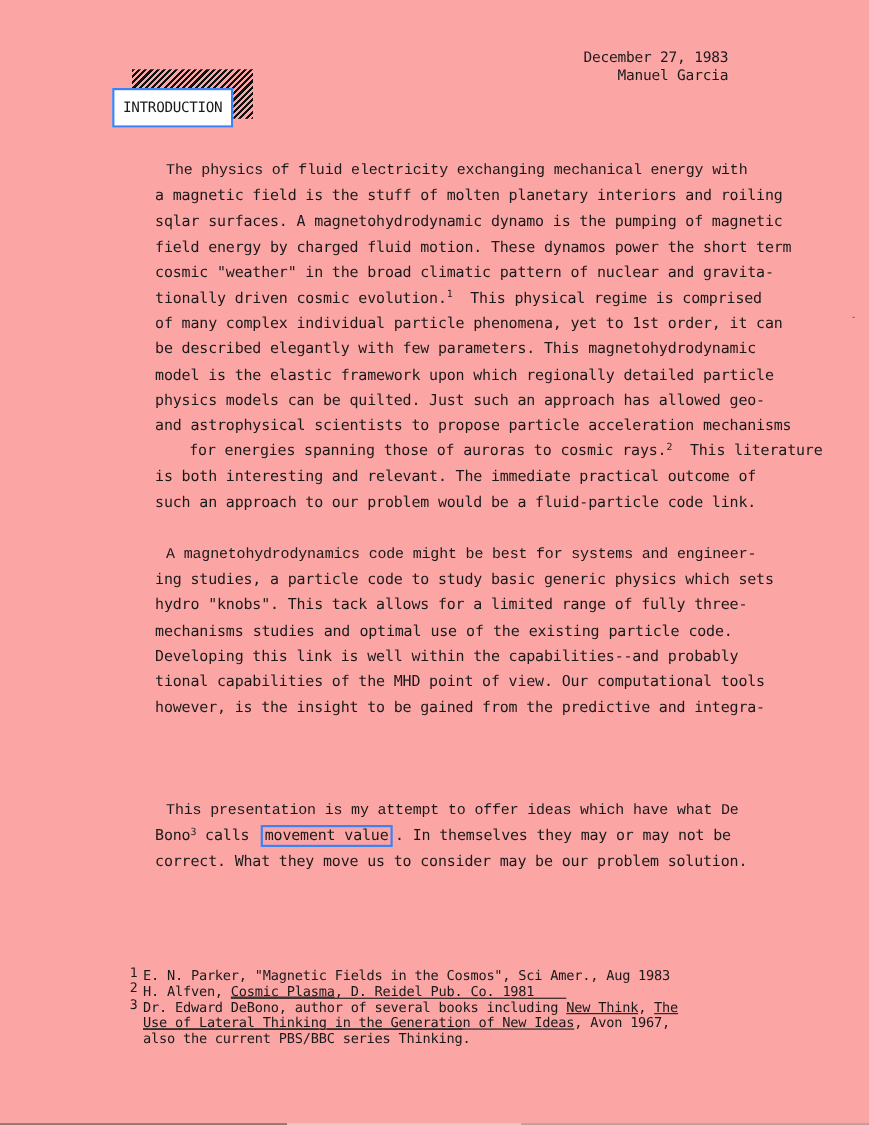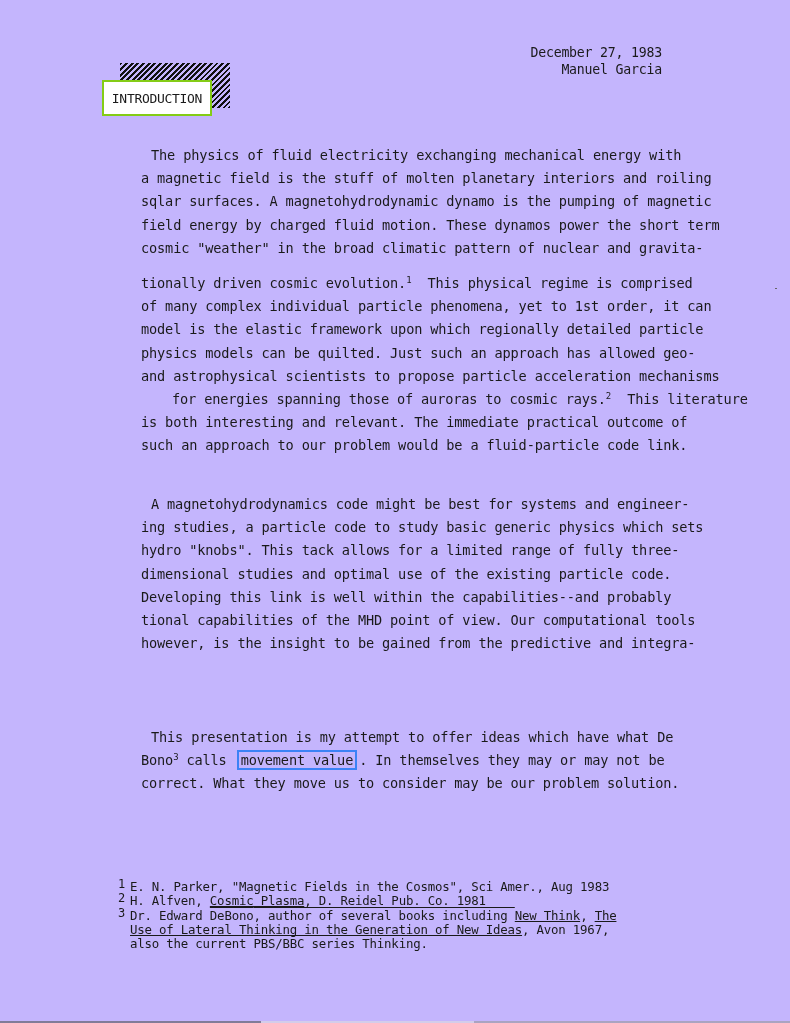--- a/index.html
+++ b/index.html
@@ -1,46 +1,46 @@
 <!DOCTYPE html>
 <html><head>
 <meta charset="utf-8">
 <style>
   html, body { margin: 0; padding: 0; background: #ffffff; }
   body {
     width: 790px; height: 1023px; position: relative; overflow: hidden;
     font-family: "DejaVu Sans Mono", "Liberation Mono", monospace;
     color: #1a1a1a;
   }
-  .page { position: absolute; inset: 0; background: #c4b5fd; }
+  .page { position: absolute; inset: 0; background: #fca5a5; }
   .header-right {
     position: absolute; right: 128px; top: 44px; text-align: right;
     font-size: 13.2px; line-height: 17px; letter-spacing: -0.2px;
   }
   .section-hatch {
     position: absolute; left: 120px; top: 63px; width: 110px; height: 45px;
     background: repeating-linear-gradient(135deg, #111 0 2px, transparent 2px 4px);
   }
   .section-box {
     position: absolute; left: 102px; top: 80px; width: 110px; height: 36px;
-    border: 2px solid #84cc16; background: #fff; box-sizing: border-box;
+    border: 2px solid #3b82f6; background: #fff; box-sizing: border-box;
     display: flex; align-items: center; justify-content: center;
     font-size: 13px; letter-spacing: -0.3px;
   }
   .body-text {
     position: absolute; left: 141px; width: 525px;
     font-size: 13.6px; line-height: 23.2px; text-align: justify;
     letter-spacing: -0.15px;
   }
   .line { display: block; white-space: nowrap; text-align: justify; text-align-last: justify; }
   .line.last { text-align-last: left; }
   .p1 { top: 144px; }
   .p2 { top: 493px; }
   .p3 { top: 726px; }
-  .indent { padding-left: 10px; }
+  .indent { padding-left: 10px; font-family: Liberation Mono, monospace; }
   .boxed {
     border: 2px solid #3b82f6; padding: 0 2px; margin: 0 2px;
   }
   sup { font-size: 9px; vertical-align: 5px; line-height: 0; }
   .footnotes {
     position: absolute; left: 118px; top: 880px; width: 560px;
     font-size: 12.4px; line-height: 14.3px; letter-spacing: -0.2px;
   }
   .fn { position: relative; padding-left: 12px; white-space: nowrap; }
   .fn .num { position: absolute; left: 0; top: -3px; font-size: 12px; }
@@ -67,39 +67,40 @@
   <div class="section-box">
     <span>INTRODUCTION</span>
   </div>
 
   <div class="body-text p1">
     <span class="line indent">The physics of fluid electricity exchanging mechanical energy with</span>
     <span class="line">a magnetic field is the stuff of molten planetary interiors and roiling</span>
     <span class="line">sqlar surfaces.  A magnetohydrodynamic dynamo is the pumping of magnetic</span>
     <span class="line">field energy by charged fluid motion.  These dynamos power the short term</span>
     <span class="line">cosmic "weather" in the broad climatic pattern of nuclear and gravita-</span>
-    <span class="line" style="text-align-last: left; margin-top: 12px;">
+    <span class="line" style="text-align-last: left;">
       <span>tionally driven cosmic evolution.</span><sup>1</sup>&nbsp;&nbsp;<span>This physical  regime  is  comprised</span>
     </span>
     <span class="line">of many complex individual particle phenomena, yet to 1st order, it can</span>
+    <span class="line">be described elegantly with few parameters.  This magnetohydrodynamic</span>
     <span class="line">model is the elastic framework upon which regionally detailed particle</span>
     <span class="line">physics models can be quilted.  Just such an approach has allowed geo-</span>
     <span class="line">and astrophysical scientists to propose particle acceleration mechanisms</span>
     <span class="line" style="text-align-last: left; margin-left: 31px;">
       <span>for energies spanning those of auroras to cosmic rays.</span><sup>2</sup>&nbsp;&nbsp;<span>This literature</span>
     </span>
     <span class="line">is both interesting and relevant.  The immediate practical outcome of</span>
     <span class="line last">such an approach to our problem would be a fluid-particle code link.</span>
   </div>
 
   <div class="body-text p2">
     <span class="line indent">A magnetohydrodynamics code might be best for systems and engineer-</span>
     <span class="line">ing studies, a particle code to study basic generic physics which sets</span>
     <span class="line">hydro "knobs".  This tack allows for a limited range of fully three-</span>
-    <span class="line">dimensional studies and optimal use of the existing particle code.</span>
+    <span class="line">mechanisms studies and optimal use of the existing particle code.</span>
     <span class="line">Developing this link is well within the capabilities--and probably</span>
     <span class="line">tional capabilities of the MHD point of view.  Our computational tools</span>
     <span class="line">however, is the insight to be gained from the predictive and integra-</span>
   </div>
 
   <div class="body-text p3">
     <span class="line indent">This presentation is my attempt to offer ideas which have what De</span>
     <span class="line" style="text-align-last: left;">
       <span>Bono</span><sup>3</sup>
       <span>calls</span>

